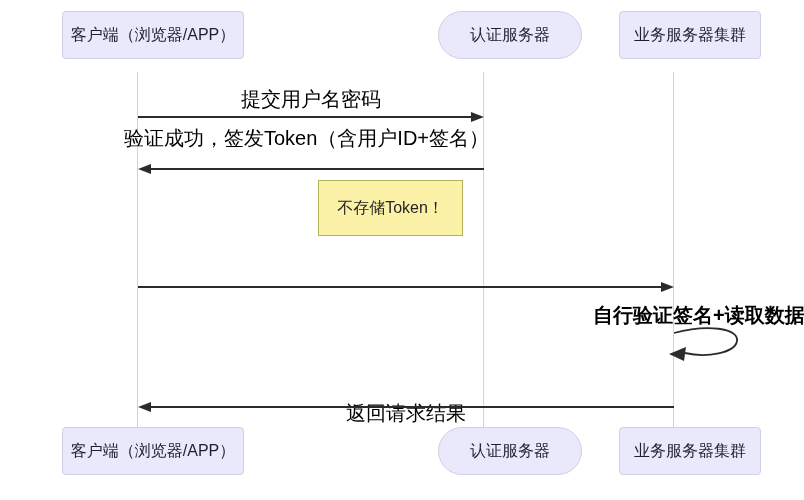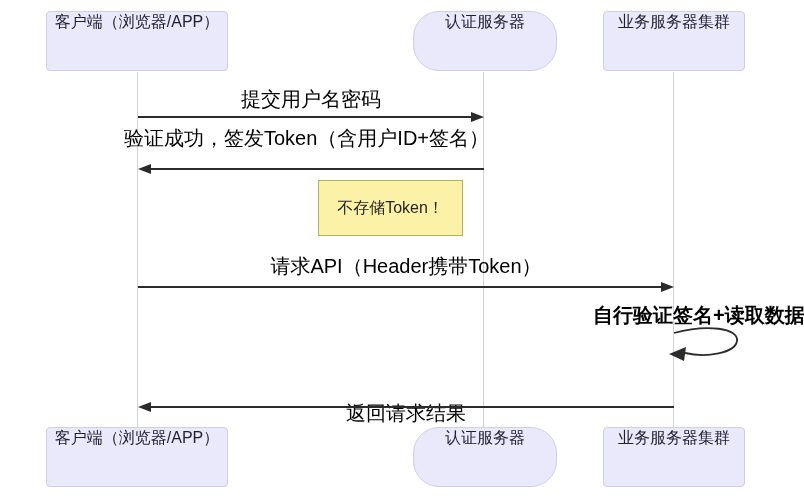--- a/index.html
+++ b/index.html
@@ -6,33 +6,35 @@
   .canvas {
     position: relative;
     width: 804px; height: 500px;
     background: #ffffff;
     font-family: "Liberation Sans", sans-serif;
     color: #222222;
     overflow: hidden;
   }
   .actor-box {
     position: absolute;
-    height: 60px;
+    height: 48px;
     background: #e9e9fb;
     border: 1px solid #cfcfe8;
     border-radius: 4px;
     box-sizing: border-box;
     display: flex;
+    align-items: center;
     justify-content: center;
     font-size: 16px;
     color: #1f1f2e;
     white-space: nowrap;
+    margin-left: 16px;
   }
   .actor-client { left: 46px; width: 182px; }
-  .actor-auth { left: 413px; width: 144px; border-radius: 26px; }
+  .actor-auth { left: 422px; width: 144px; border-radius: 26px; }
   .actor-business { left: 603px; width: 142px; }
   .row-top { top: 11px; }
   .row-bottom { top: 427px; }
   .lifeline {
     position: absolute;
     top: 72px;
     width: 1px;
     height: 355px;
     background: #d2d2e0;
   }
@@ -99,21 +101,20 @@
   <div class="arrowhead right" style="left:471px; top:112px;"></div>
 
   <div class="msg-label" style="left:124px; top:129px; width:346px;">验证成功，签发Token（含用户ID+签名）</div>
   <div class="msg-line" style="left:150px; top:168px; width:334px;"></div>
   <div class="arrowhead left" style="left:138px; top:164px;"></div>
 
   <div class="note-box">
     <span>不存储Token！</span>
   </div>
 
-  <div class="msg-label" style="left:138px; top:257px; width:536px;">请求API（Header携带Token）</div>
   <div class="msg-line" style="left:138px; top:286px; width:524px;"></div>
   <div class="arrowhead right" style="left:661px; top:282px;"></div>
 
   <div class="msg-label" style="left:593px; top:306px; width:200px;font-weight:bold;">自行验证签名+读取数据</div>
   <svg class="self-loop-svg" width="100" height="40" viewBox="0 0 100 40">
     <path d="M 19 8 C 52 -1, 84 3, 82 16 C 80 28, 52 33, 30 28" fill="none" stroke="#2b2b2b" stroke-width="1.8"></path>
     <polygon points="14,29 31,22 29,36" fill="#2b2b2b"></polygon>
   </svg>
 
   <div class="msg-label" style="left:138px; top:385px; width:536px;margin-top:19px;">返回请求结果</div>

